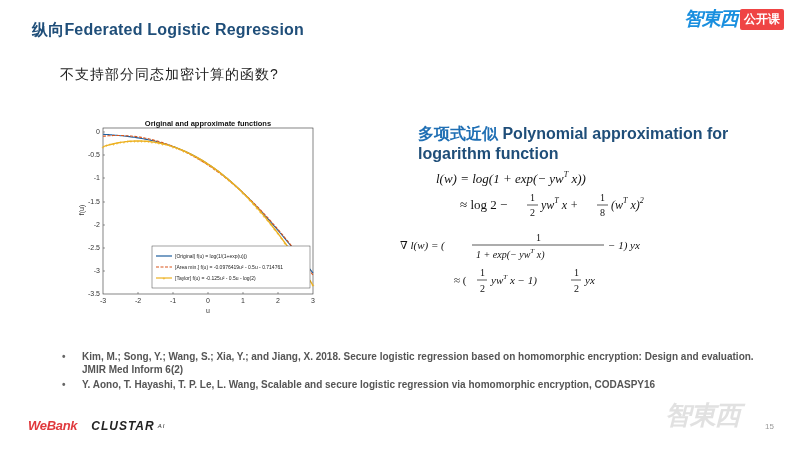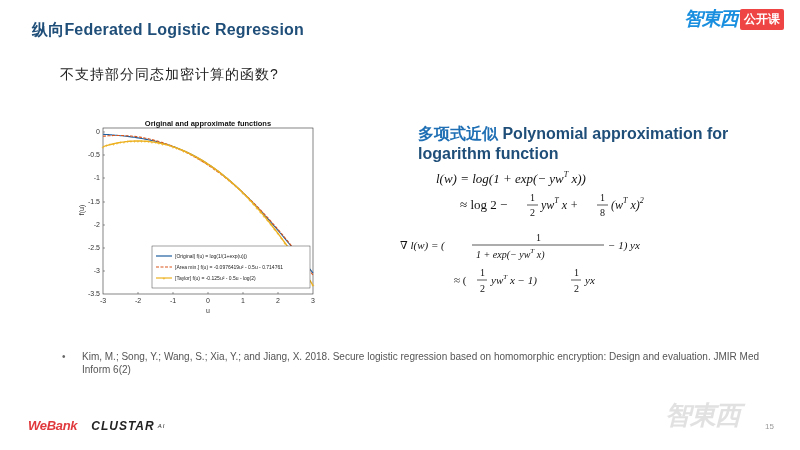--- a/index.html
+++ b/index.html
@@ -10,21 +10,21 @@
   .logo-top .brand { font-size: 19px; font-weight: bold; color: #1a8fdf; font-style: italic; letter-spacing: -1px; font-family: "DejaVu Sans", sans-serif; }
   .logo-top .badge { background: #ef4444; color: #fff; font-size: 12px; font-weight: bold; padding: 2px 4px; border-radius: 2px; font-family: "DejaVu Sans", sans-serif; }
   .question { position: absolute; left: 60px; top: 66px; font-size: 14px; color: #222; font-family: Liberation Sans, sans-serif; letter-spacing: 1px; }
   .chart { position: absolute; left: 60px; top: 110px; width: 280px; height: 210px; }
   .chart svg text { font-family: "Liberation Sans", sans-serif; }
   .poly-title { position: absolute; left: 386px; top: 124px; width: 340px; font-size: 16px; font-weight: bold; color: #1f4e79; line-height: 20px; font-family: "Liberation Sans", "DejaVu Sans", sans-serif; margin-left: 32px; }
   .poly-title .cn { color: #1f6fb4; }
   .formulas { position: absolute; left: 388px; top: 165px; width: 360px; height: 140px; }
   .formulas svg text { font-family: "Liberation Serif", "DejaVu Serif", serif; fill: #111; }
   .refs { position: absolute; left: 62px; top: 350px; width: 700px; font-size: 10px; color: #555; line-height: 13px; font-family: "Liberation Sans", sans-serif; }
-  .refs li { list-style: none; position: relative; padding-left: 20px; margin-bottom: 2px; }
+  .refs li { list-style: none; position: relative; padding-left: 20px; margin-bottom: 2px; font-weight: bold; }
   .refs li::before { content: "•"; position: absolute; left: 0; top: 0; color: #666; }
   .footer-left { position: absolute; left: 28px; top: 418px; display: flex; align-items: center; gap: 14px; }
   .webank { font-size: 13px; font-weight: bold; color: #e03a3e; font-style: italic; letter-spacing: -0.3px; }
   .clustar { font-size: 12px; font-weight: bold; color: #222; letter-spacing: 1px; display: flex; align-items: center; gap: 3px; font-style: italic; }
   .clustar sup { font-size: 6px; font-weight: normal; }
   .watermark { position: absolute; right: 60px; top: 398px; font-size: 26px; font-weight: bold; color: rgba(200,200,200,0.55); font-style: italic; letter-spacing: -1px; font-family: "DejaVu Sans", sans-serif; }
   .page-num { position: absolute; right: 26px; top: 422px; font-size: 8px; color: #999; }
 </style>
 </head>
 <body>
@@ -193,20 +193,21 @@
     <text x="103" y="119" font-size="11" font-style="italic">yw<tspan font-size="7" dy="-5">T</tspan><tspan dy="5"> x − 1)</tspan></text>
     <text x="186" y="111" font-size="10">1</text>
     <line x1="183" y1="115" x2="193" y2="115" stroke="#111" stroke-width="0.7"></line>
     <text x="186" y="127" font-size="10">2</text>
     <text x="197" y="119" font-size="11" font-style="italic">yx</text>
   </svg>
 </div>
 
 <ul class="refs">
   <li>Kim, M.; Song, Y.; Wang, S.; Xia, Y.; and Jiang, X. 2018. Secure logistic regression based on homomorphic encryption: Design and evaluation. JMIR Med Inform 6(2)</li>
+  <li>Y. Aono, T. Hayashi, T. P. Le, L. Wang, Scalable and secure logistic regression via homomorphic encryption, CODASPY16</li>
 </ul>
 
 <div class="footer-left">
   <span class="webank">WeBank</span>
   <span class="clustar">
     <span>CLUSTAR</span>
       <sup>AI</sup>
   </span>
 </div>
 

